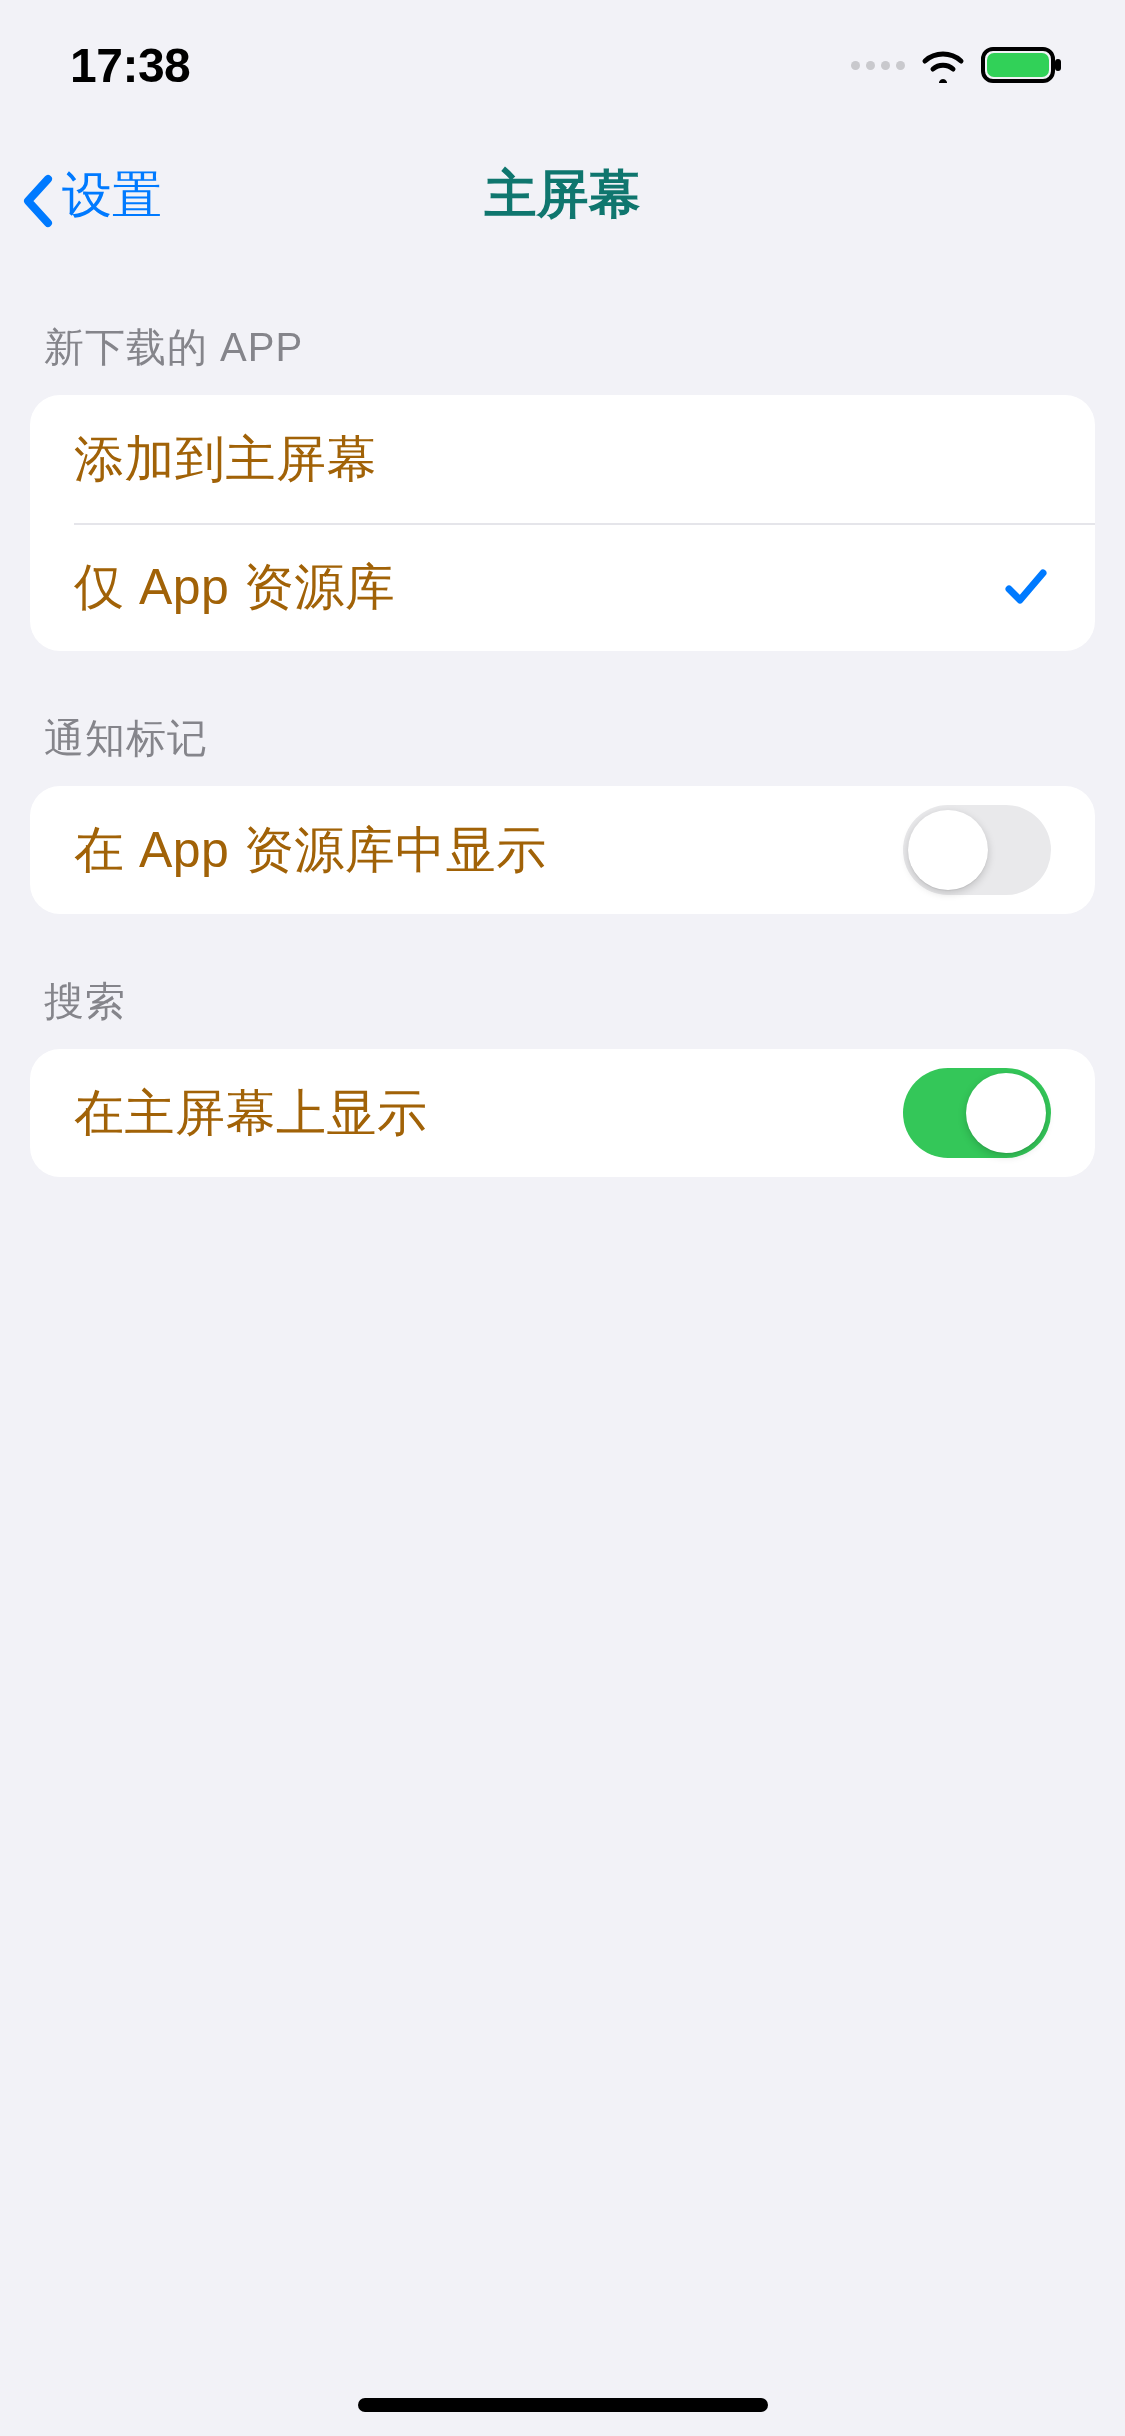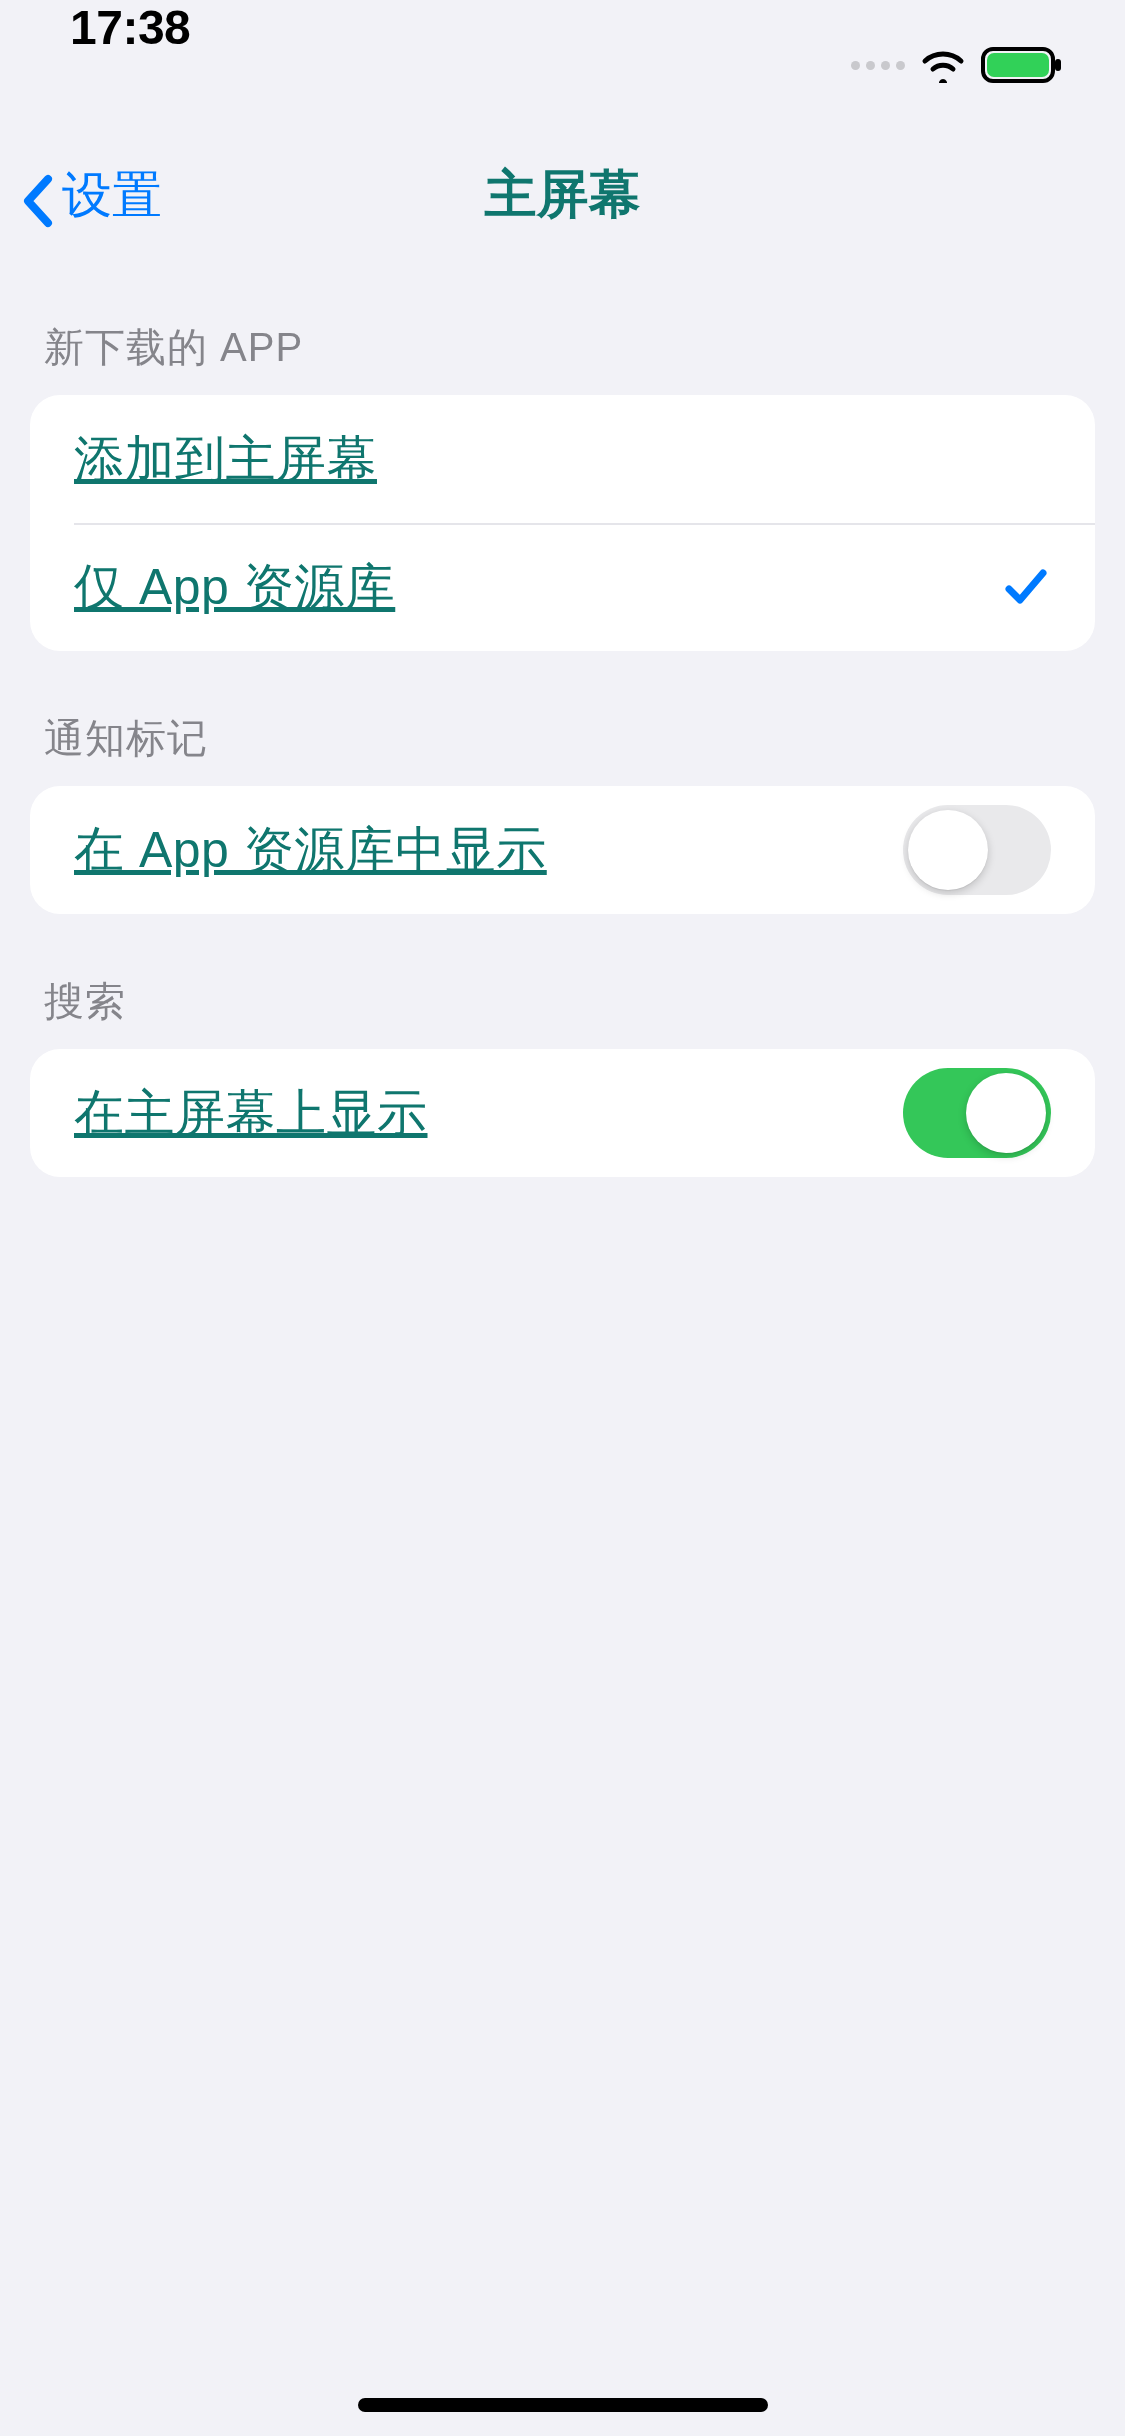--- a/index.html
+++ b/index.html
@@ -12,20 +12,21 @@
       width: 1125px;
       height: 2436px;
       background: #f2f2f7;
       font-family: -apple-system, "SF Pro Text", "Helvetica Neue", Arial, sans-serif;
       position: relative;
       overflow: hidden;
     }
     .status-bar {
       height: 130px;
       display: flex;
+      align-items: center;
       justify-content: space-between;
       padding: 0 60px 0 70px;
     }
     .status-time {
       font-size: 48px;
       font-weight: 600;
       color: #000;
       letter-spacing: -0.5px;
     }
     .status-right {
@@ -95,23 +96,22 @@
       content: "";
       position: absolute;
       top: 0;
       left: 44px;
       right: 0;
       height: 2px;
       background: #e5e5ea;
     }
     .row-label {
       font-size: 50px;
-      color: #0f766e;
+      color: #a16207;
       letter-spacing: 0.5px;
-      text-decoration: underline;
     }
     .check-icon svg { display: block; }
     .toggle {
       width: 148px;
       height: 90px;
       border-radius: 90px;
       position: relative;
       flex-shrink: 0;
     }
     .toggle.off {

